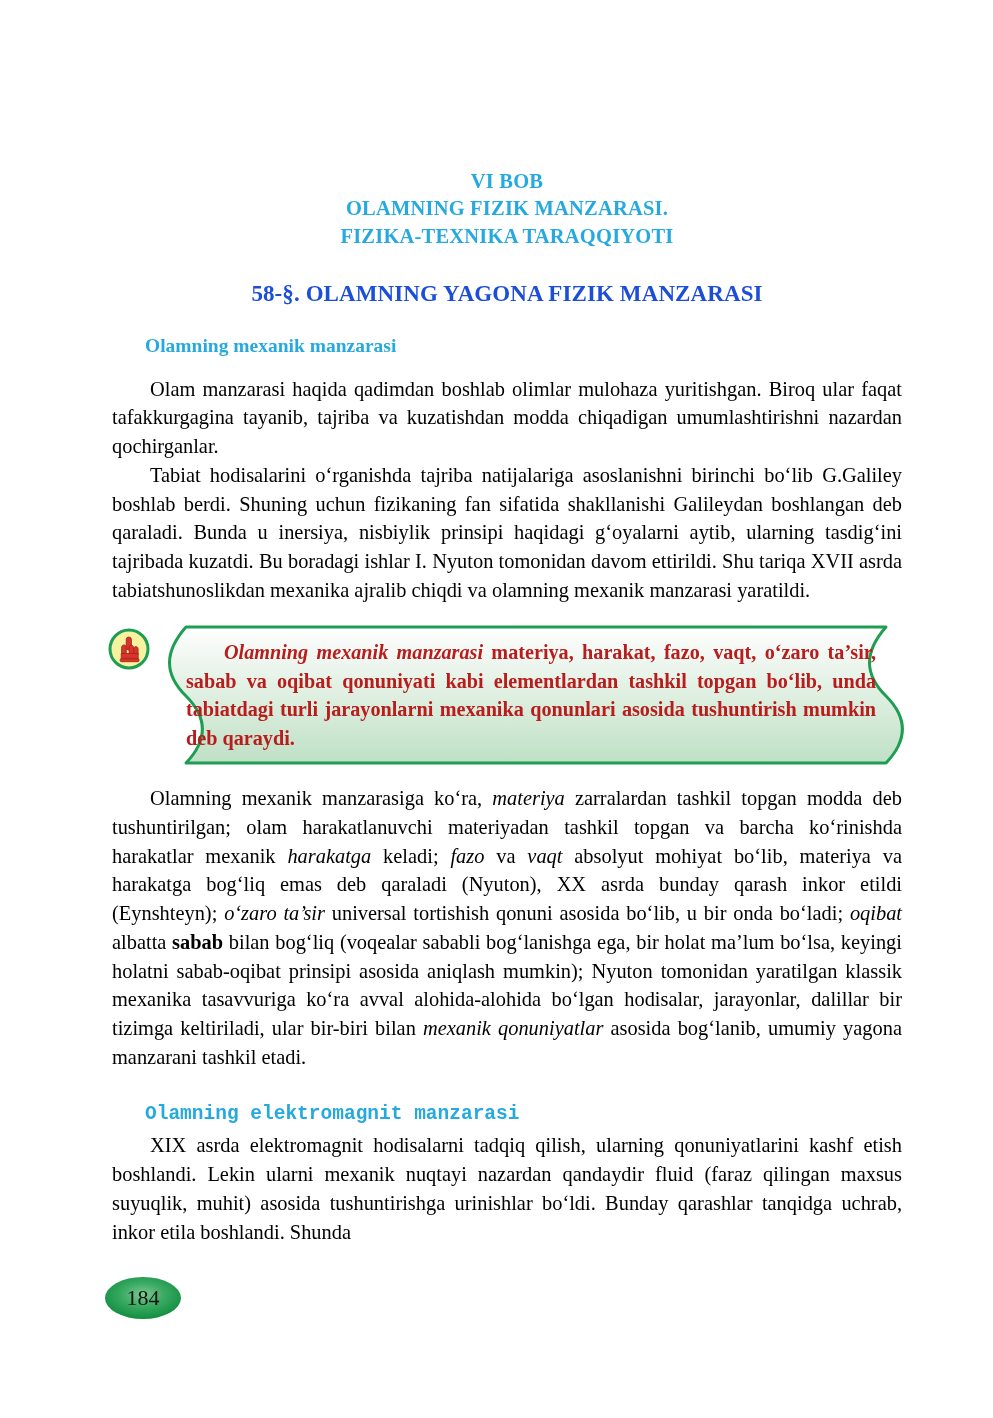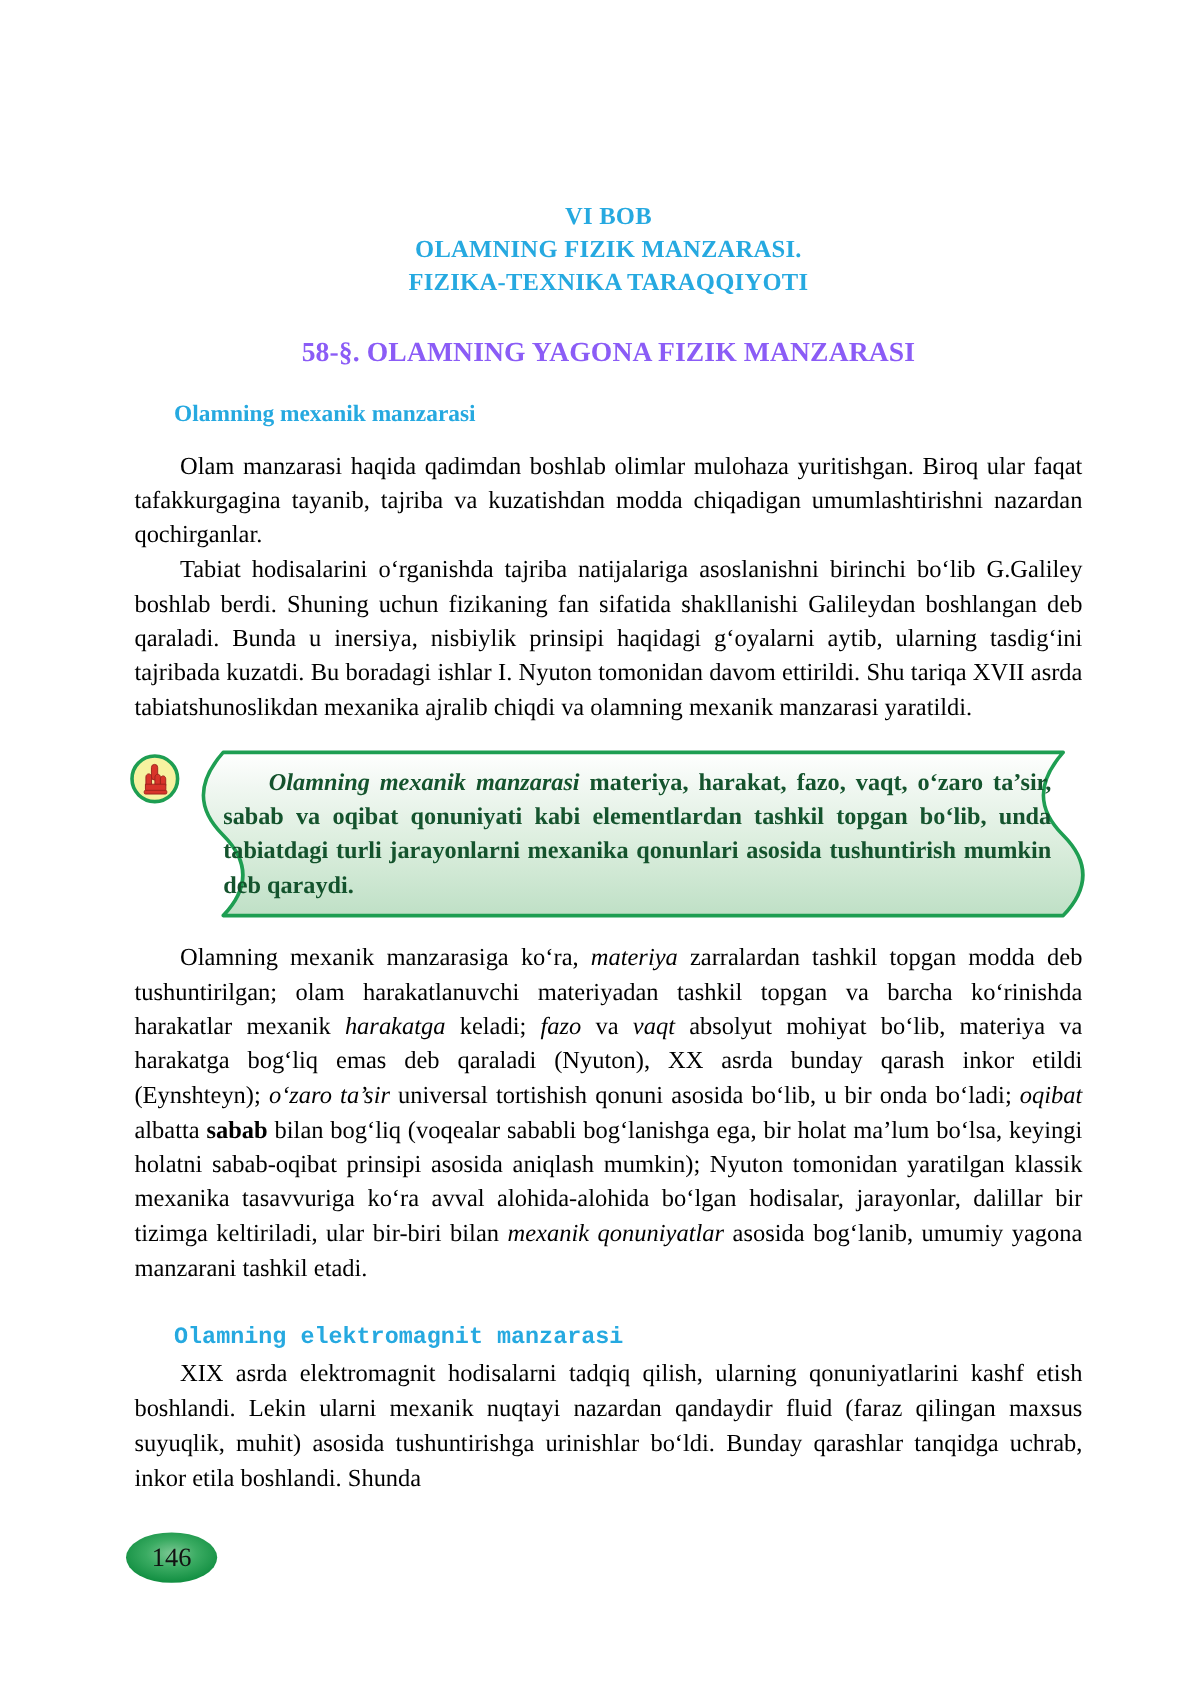--- a/index.html
+++ b/index.html
@@ -41,21 +41,21 @@
     font-size: 20.5px;
     line-height: 1.33;
     letter-spacing: 0.2px;
   }
   .chapter-header div { white-space: nowrap; }
 
   
   .section-title {
     margin-top: 31px;
     text-align: center;
-    color: #8b5cf6;
+    color: #1d4ed8;
     font-weight: bold;
     font-size: 23px;
     letter-spacing: 0.1px;
   }
 
   
   .subheading {
     color: #26a9e0;
     font-weight: bold;
     font-size: 19.5px;
@@ -105,21 +105,21 @@
     position: absolute;
     left: 78px;
     top: 14px;
     width: 690px;
     font-size: 20.2px;
     line-height: 28.4px;
     font-weight: bold;
     text-align: justify;
     text-justify: inter-word;
     text-indent: 38px;
-    color: #14532d;
+    color: #b91c1c;
   }
   .callout-text i {
     font-style: italic;
     font-weight: bold;
   }
 
   
   .page-number {
     position: absolute;
     left: 104px;
@@ -211,16 +211,16 @@
     <svg viewBox="0 0 78 44" style="position:absolute;left:0;top:0;width:78px;height:44px">
       <defs>
         <radialGradient id="badgeGrad" cx="50%" cy="42%" r="62%">
           <stop offset="0%" stop-color="#7cc894"></stop>
           <stop offset="45%" stop-color="#3aab62"></stop>
           <stop offset="100%" stop-color="#0b8a3c"></stop>
         </radialGradient>
       </defs>
       <ellipse cx="39" cy="22" rx="38" ry="21" fill="url(#badgeGrad)"></ellipse>
     </svg>
-    <div class="num">146</div>
+    <div class="num">184</div>
   </div>
 
 </div>
 
 </body></html>

